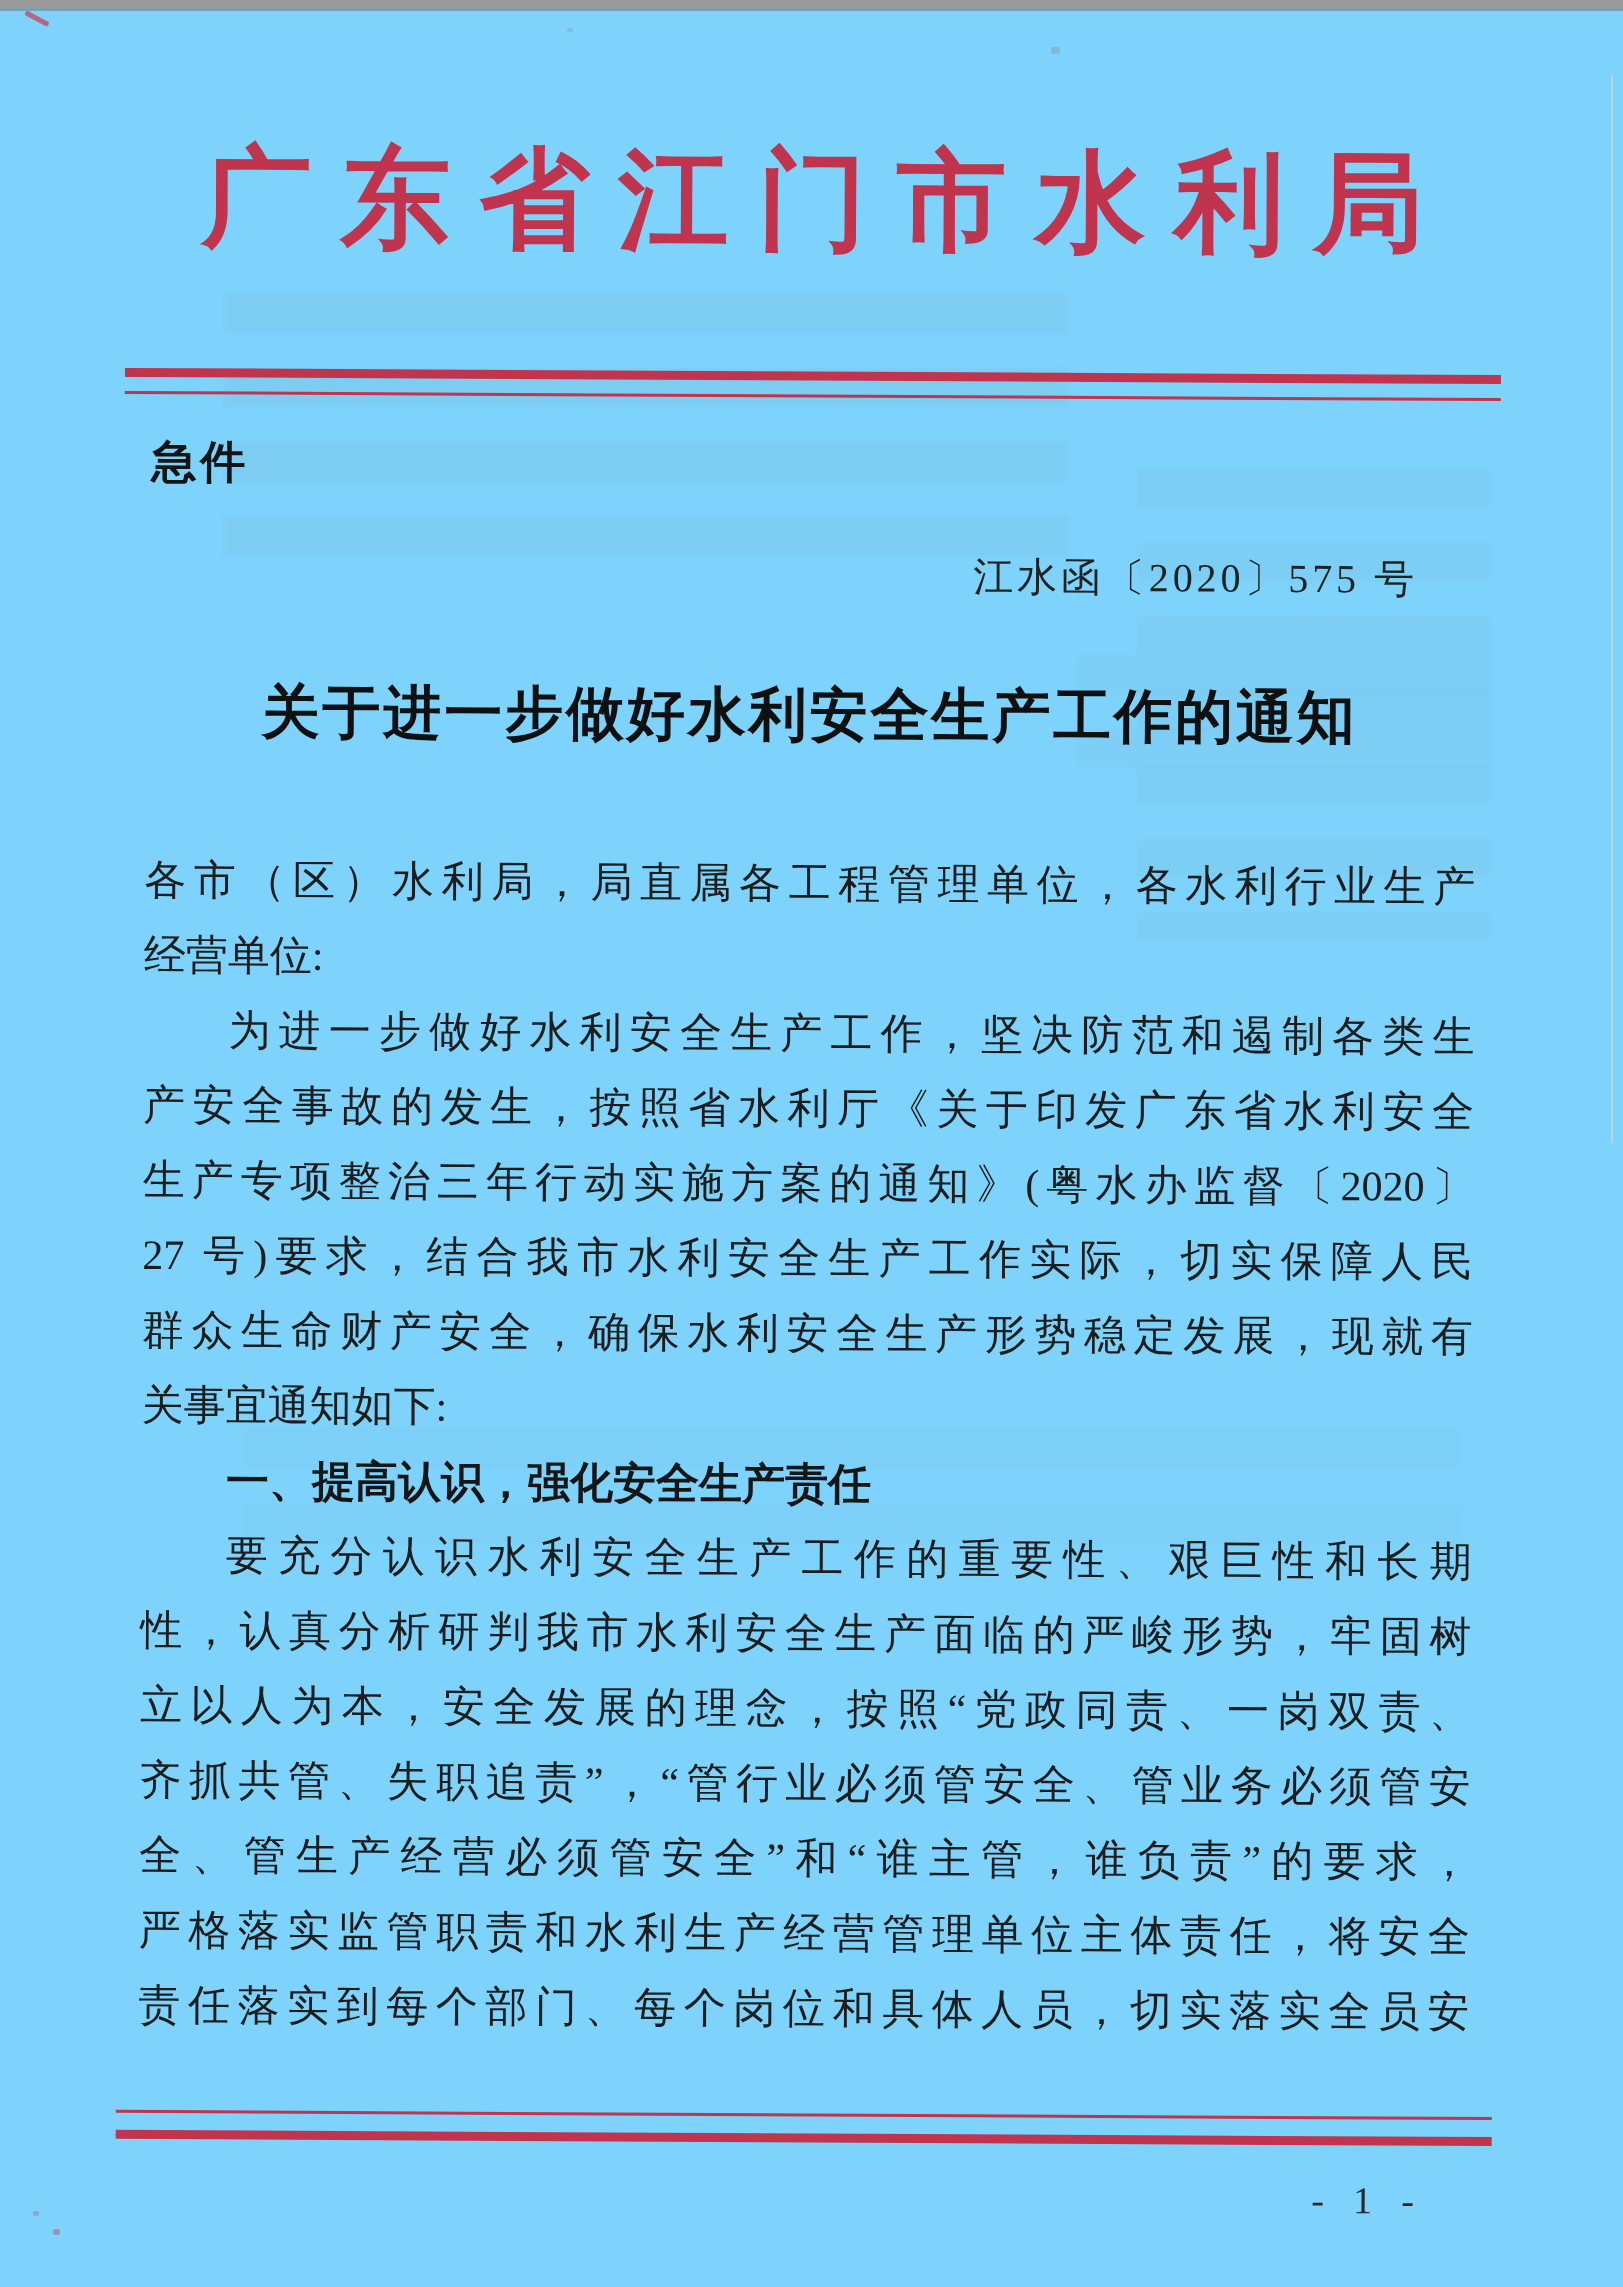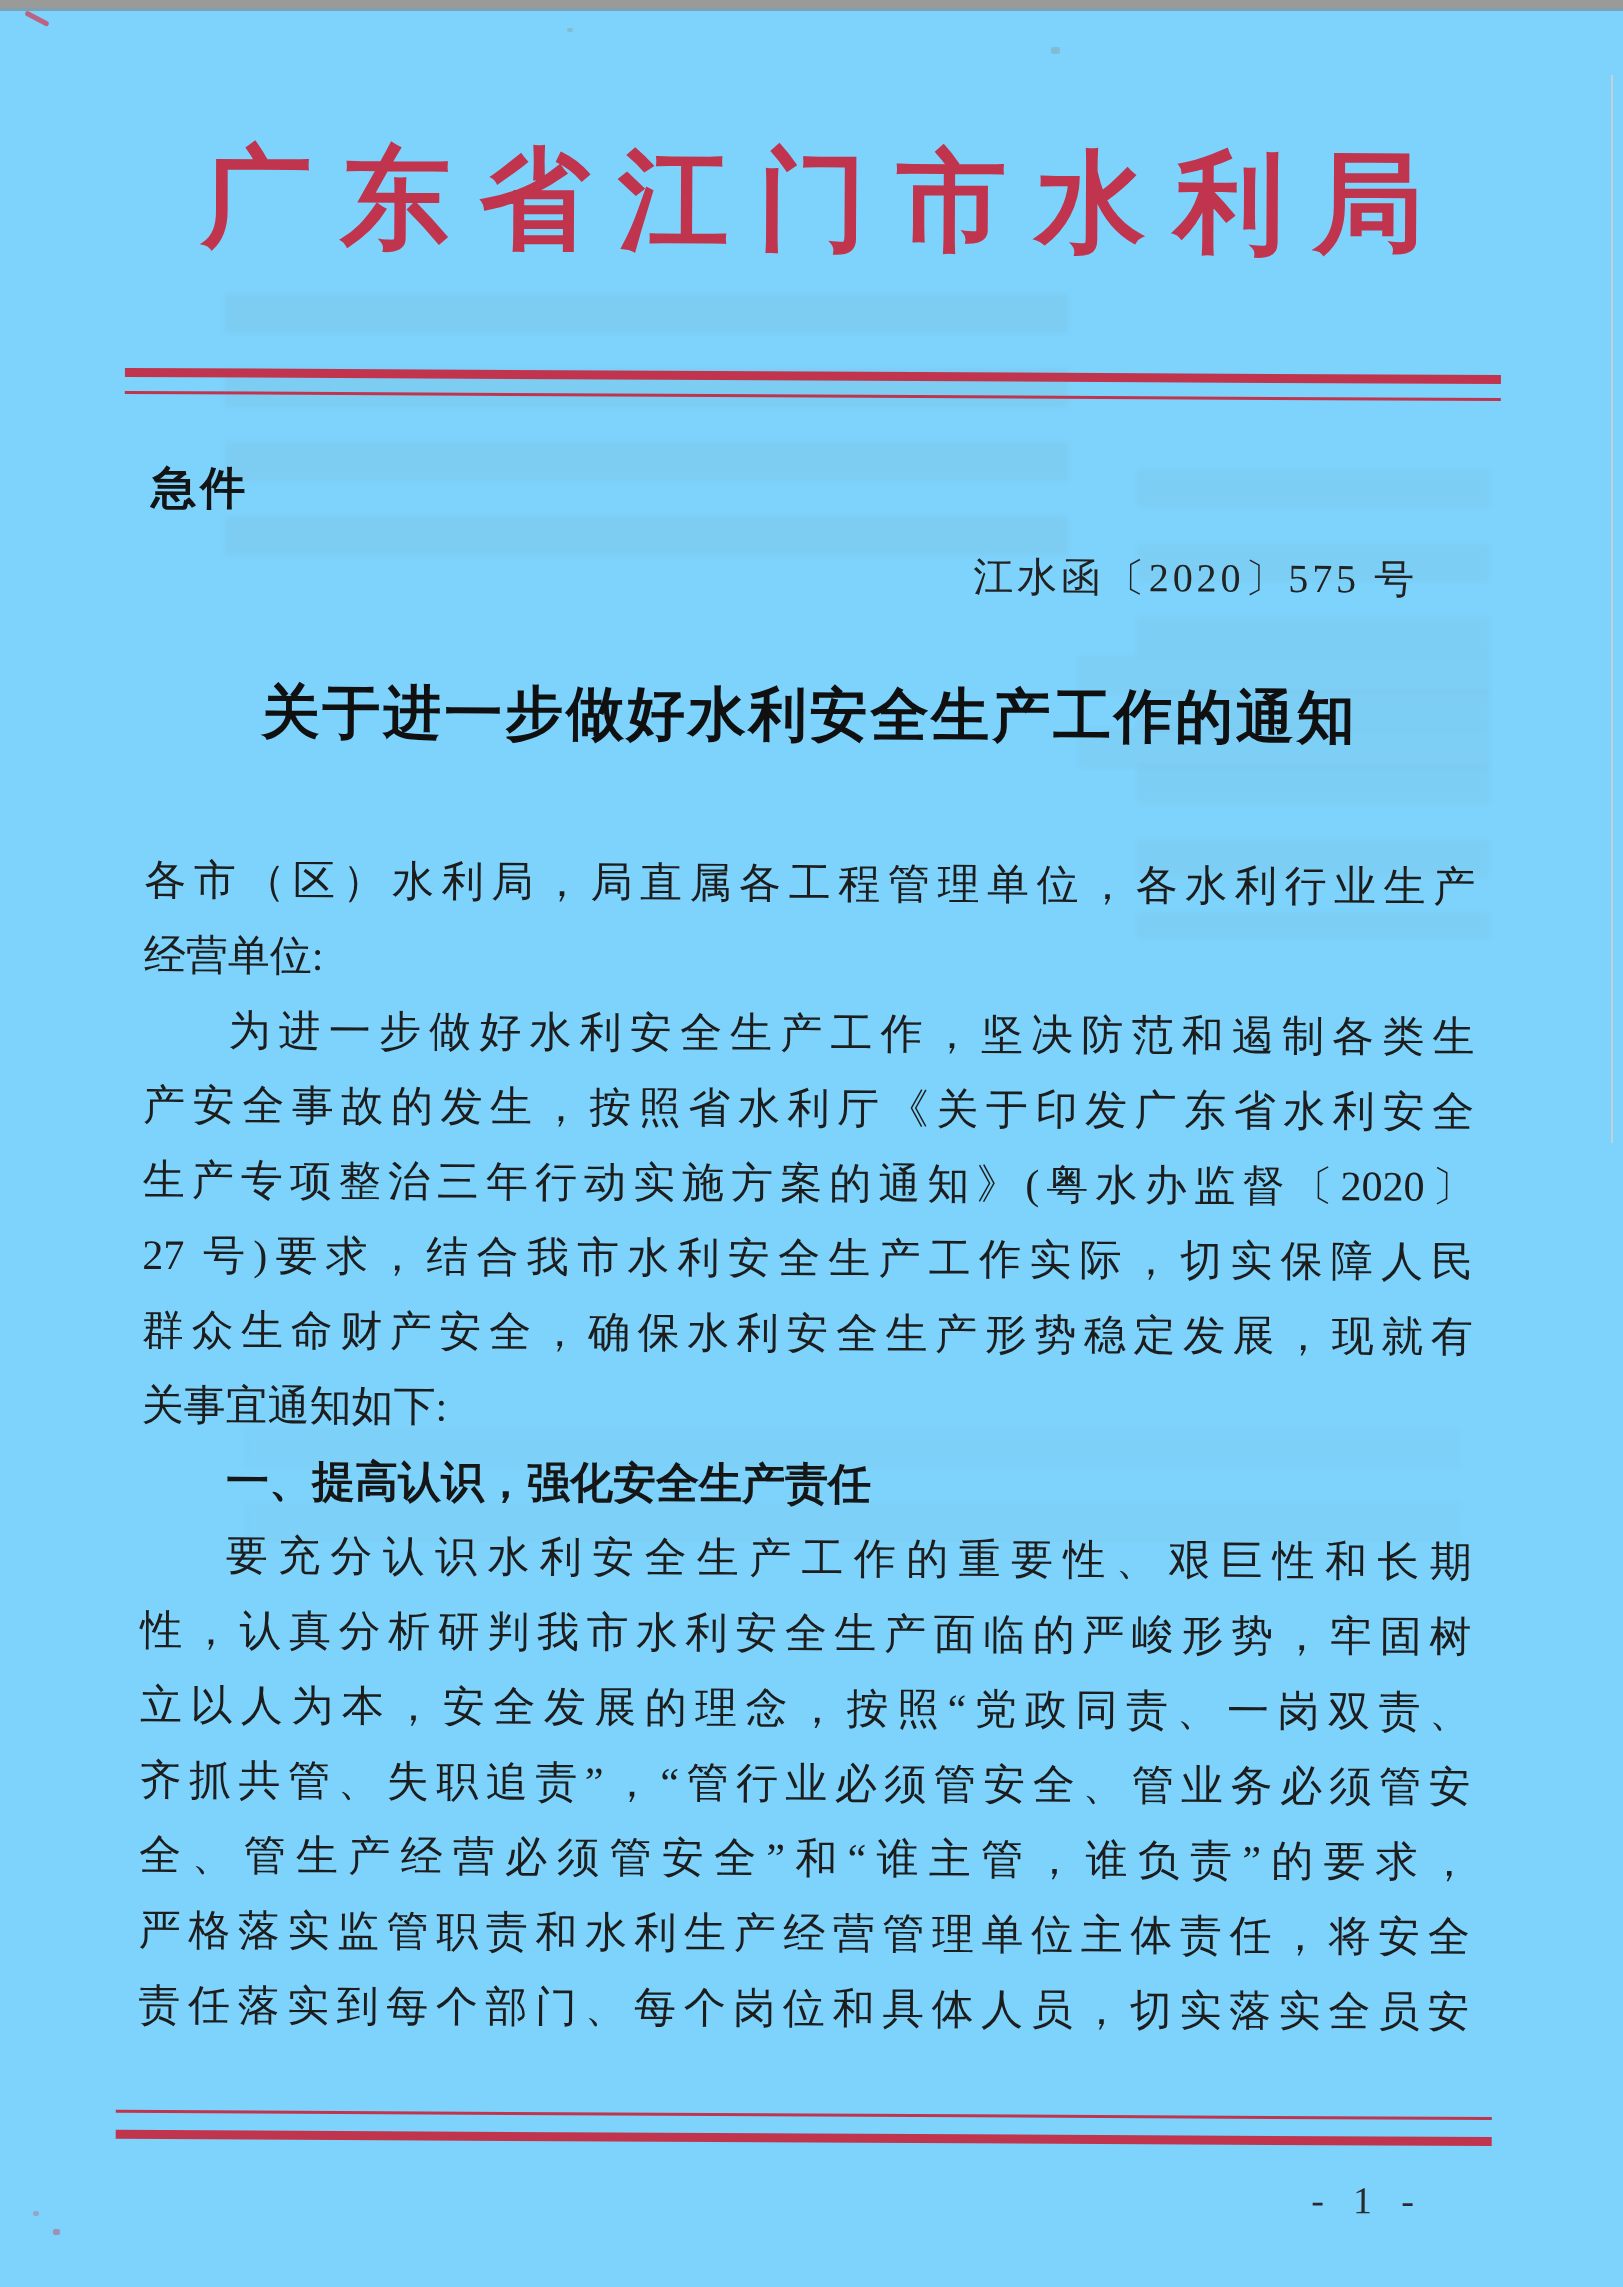--- a/index.html
+++ b/index.html
@@ -24,21 +24,21 @@
     font-size:110px; font-weight:700;
     letter-spacing:29px; padding-left:29px;
     white-space:nowrap;
   }
   .rule { position:absolute; left:125px; width:1376px; }
   .rule-thick-top { top:360px; height:8.8px; }
   .rule-thin-top  { top:383px; height:2.9px; }
   .rule-thin-bot  { top:2102px; height:2.9px; }
   .rule-thick-bot { top:2122px; height:8.8px; }
   .urgency {
-    position:absolute; top:450px; left:152px;
+    position:absolute; top:424px; left:152px;
     font-family:"Liberation Sans","DejaVu Sans",sans-serif;
     font-weight:700; font-size:45px; color:#141414;
     letter-spacing:3.9px;
   }
   .doc-number {
     position:absolute; top:537px; right:204px;
     font-size:40px; letter-spacing:3.9px; color:#222;
     white-space:nowrap;
   }
   .doc-title {

